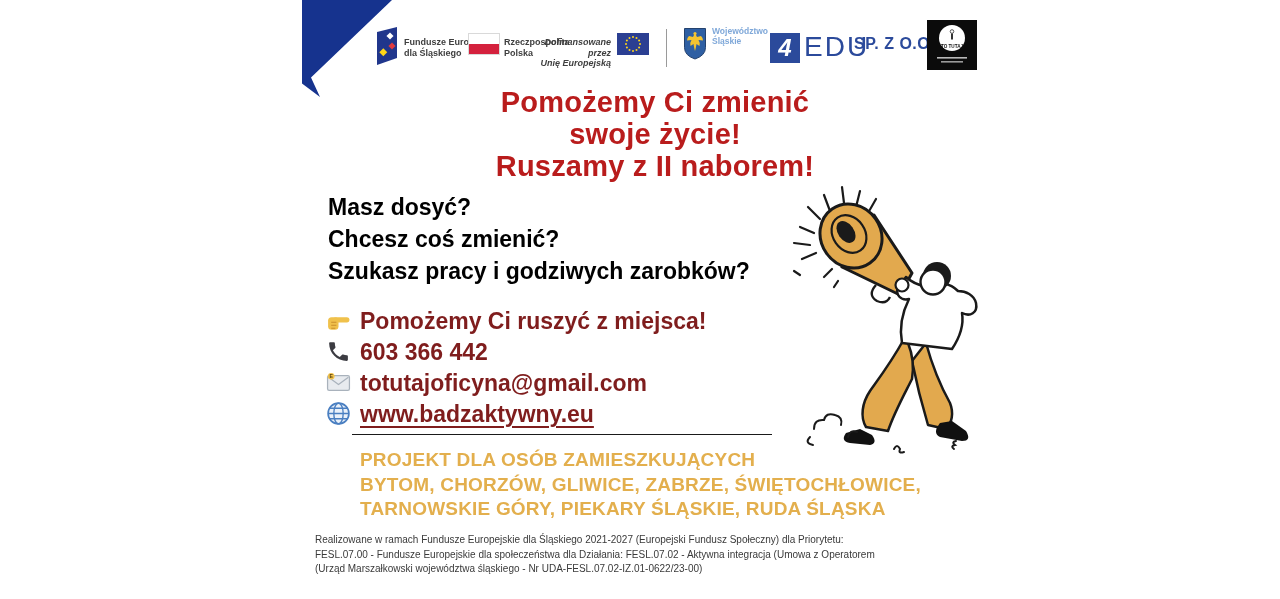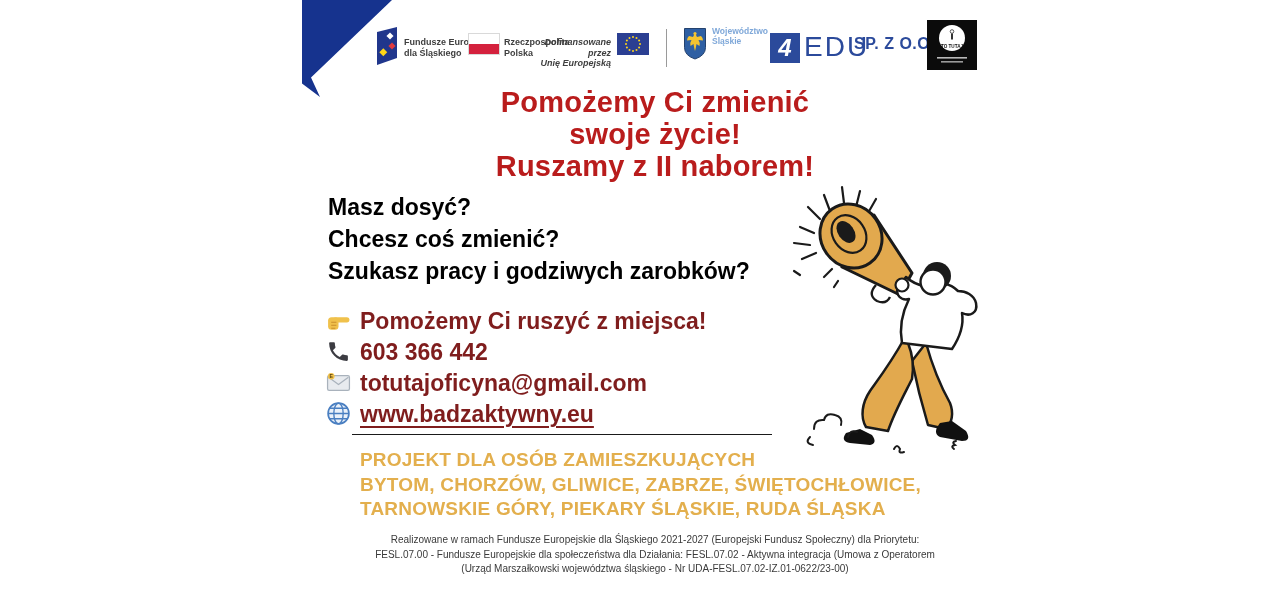--- a/index.html
+++ b/index.html
@@ -50,21 +50,21 @@
   .website-rule{left:352px;top:434px;width:420px;height:0;border-top:1.5px solid #1a1a1a;}
 
   
   .project{
     left:360px;top:448px;width:590px;text-align:left;
     color:#E3AF4D;font-weight:bold;font-size:19px;line-height:24.5px;letter-spacing:.2px;
   }
 
   
   .footer{
-    left:315px;top:533px;width:680px;text-align:center;
+    left:315px;top:533px;width:680px;text-align:left;
     color:#3A3A3A;font-size:10px;line-height:14.5px;font-weight:normal;
   }
 </style>
 </head>
 <body>
 
 <div class="abs corner-triangle"></div>
 
 <div>
 

